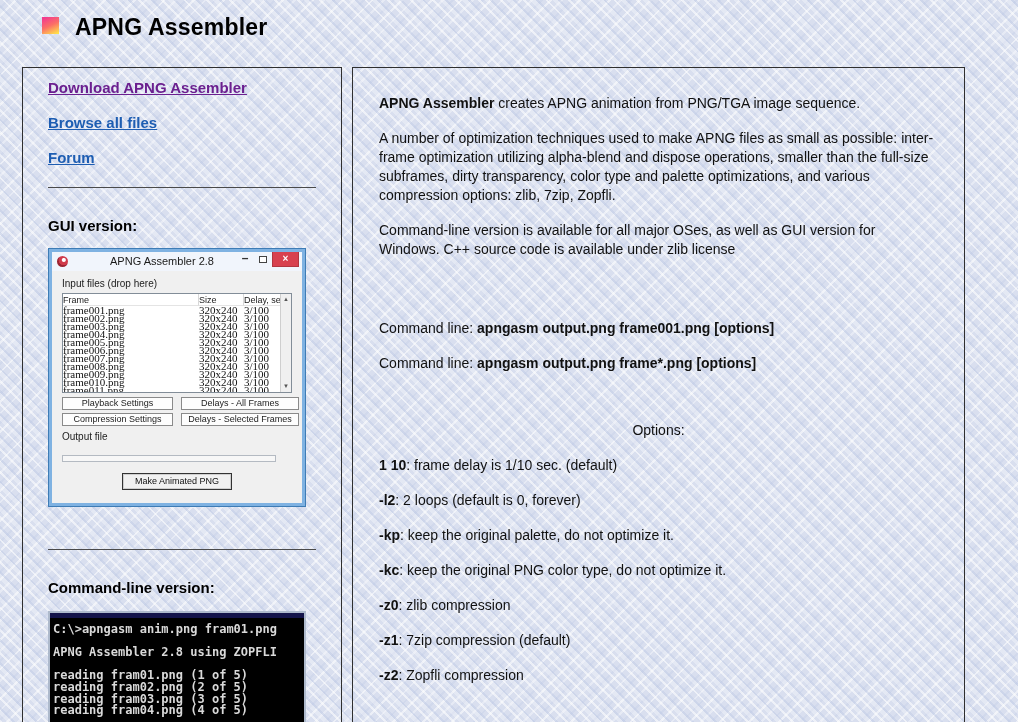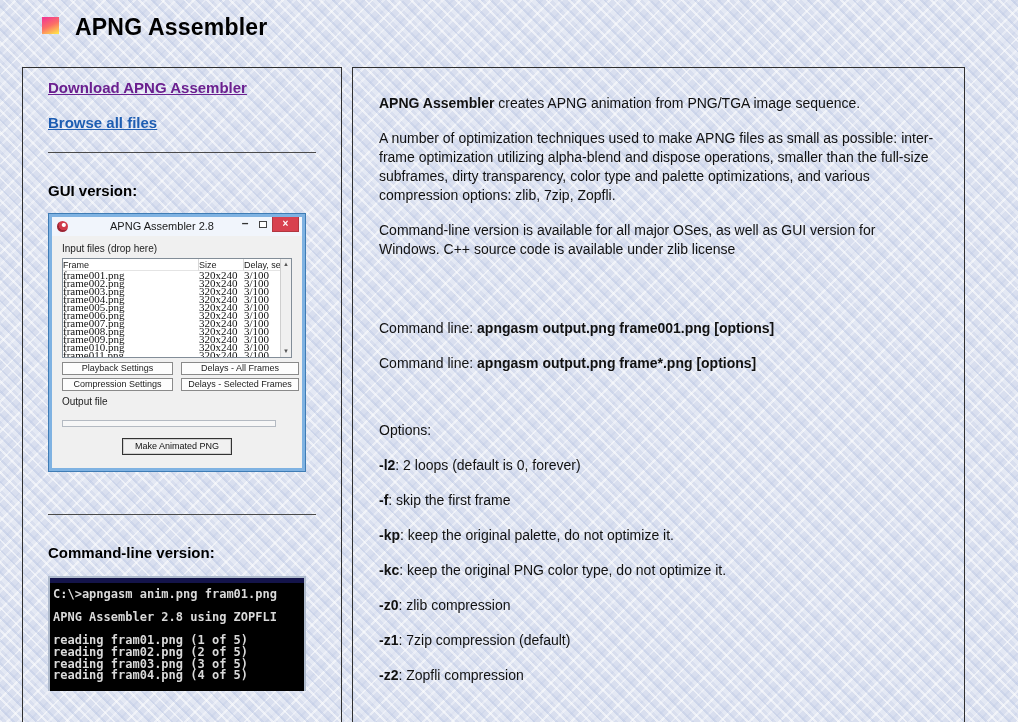--- a/index.html
+++ b/index.html
@@ -88,39 +88,42 @@
   .term-shot { width: 258px; height: 115px; border: 2px solid #aebacc; border-bottom: 0; background: #000; overflow: hidden; }
   .term-titlebar { height: 5px; background: #14144a; }
   .term-body { padding: 6px 3px 0; }
   .term-line { font-family: "DejaVu Sans Mono", monospace; font-weight: bold; font-size: 12px;
     line-height: 11.6px; min-height: 11.6px; color: #d9d9d9; white-space: pre; }
 
   
   .main p { margin: 16px 0; font-size: 14px; line-height: 19px; color: #111; }
   .main p.pfirst { margin-top: 0; }
   .main p.cmdline-first { margin-top: 60px; }
-  .main p.options-head { margin-top: 48px; }
+  .main p.options-head { margin-top: 48px; text-align: center; }
   .main b { font-weight: bold; }
 </style>
 </head>
 <body>
 
 <div class="page-header">
   <span class="logo-square"></span>
   <h1 class="page-title">APNG Assembler</h1>
 </div>
 
 <div class="cols">
 
   <div class="box sidebar">
     <p class="side-link-p first">
       <a class="side-link visited">Download APNG Assembler</a>
     </p>
     <p class="side-link-p">
       <a class="side-link normal">Browse all files</a>
+    </p>
+    <p class="side-link-p">
+      <a class="side-link normal">Forum</a>
     </p>
 
     <hr class="side-divider">
 
     <div class="section-label">GUI version:</div>
 
     <div class="gui-shot">
       <div class="gui-window">
         <div class="gui-titlebar">
           <span class="app-icon"></span>
@@ -239,21 +242,21 @@
     <p>A number of optimization techniques used to make APNG files as small as possible: inter-frame optimization utilizing alpha-blend and dispose operations, smaller than the full-size subframes, dirty transparency, color type and palette optimizations, and various compression options: zlib, 7zip, Zopfli.</p>
 
     <p>Command-line version is available for all major OSes, as well as GUI version for Windows. C++ source code is available under zlib license</p>
 
     <p class="cmdline-first"><span>Command line: </span><b>apngasm output.png frame001.png [options]</b></p>
 
     <p><span>Command line: </span><b>apngasm output.png frame*.png [options]</b></p>
 
     <p class="options-head">Options:</p>
 
+    <p><b>1 10</b><span>: frame delay is 1/10 sec. (default)</span></p>
     <p><b>-l2</b><span>: 2 loops (default is 0, forever)</span></p>
-    <p><b>-f</b><span>: skip the first frame</span></p>
     <p><b>-kp</b><span>: keep the original palette, do not optimize it.</span></p>
     <p><b>-kc</b><span>: keep the original PNG color type, do not optimize it.</span></p>
     <p><b>-z0</b><span>: zlib compression</span></p>
     <p><b>-z1</b><span>: 7zip compression (default)</span></p>
     <p><b>-z2</b><span>: Zopfli compression</span></p>
   </div>
 </div>
 
 </body></html>

